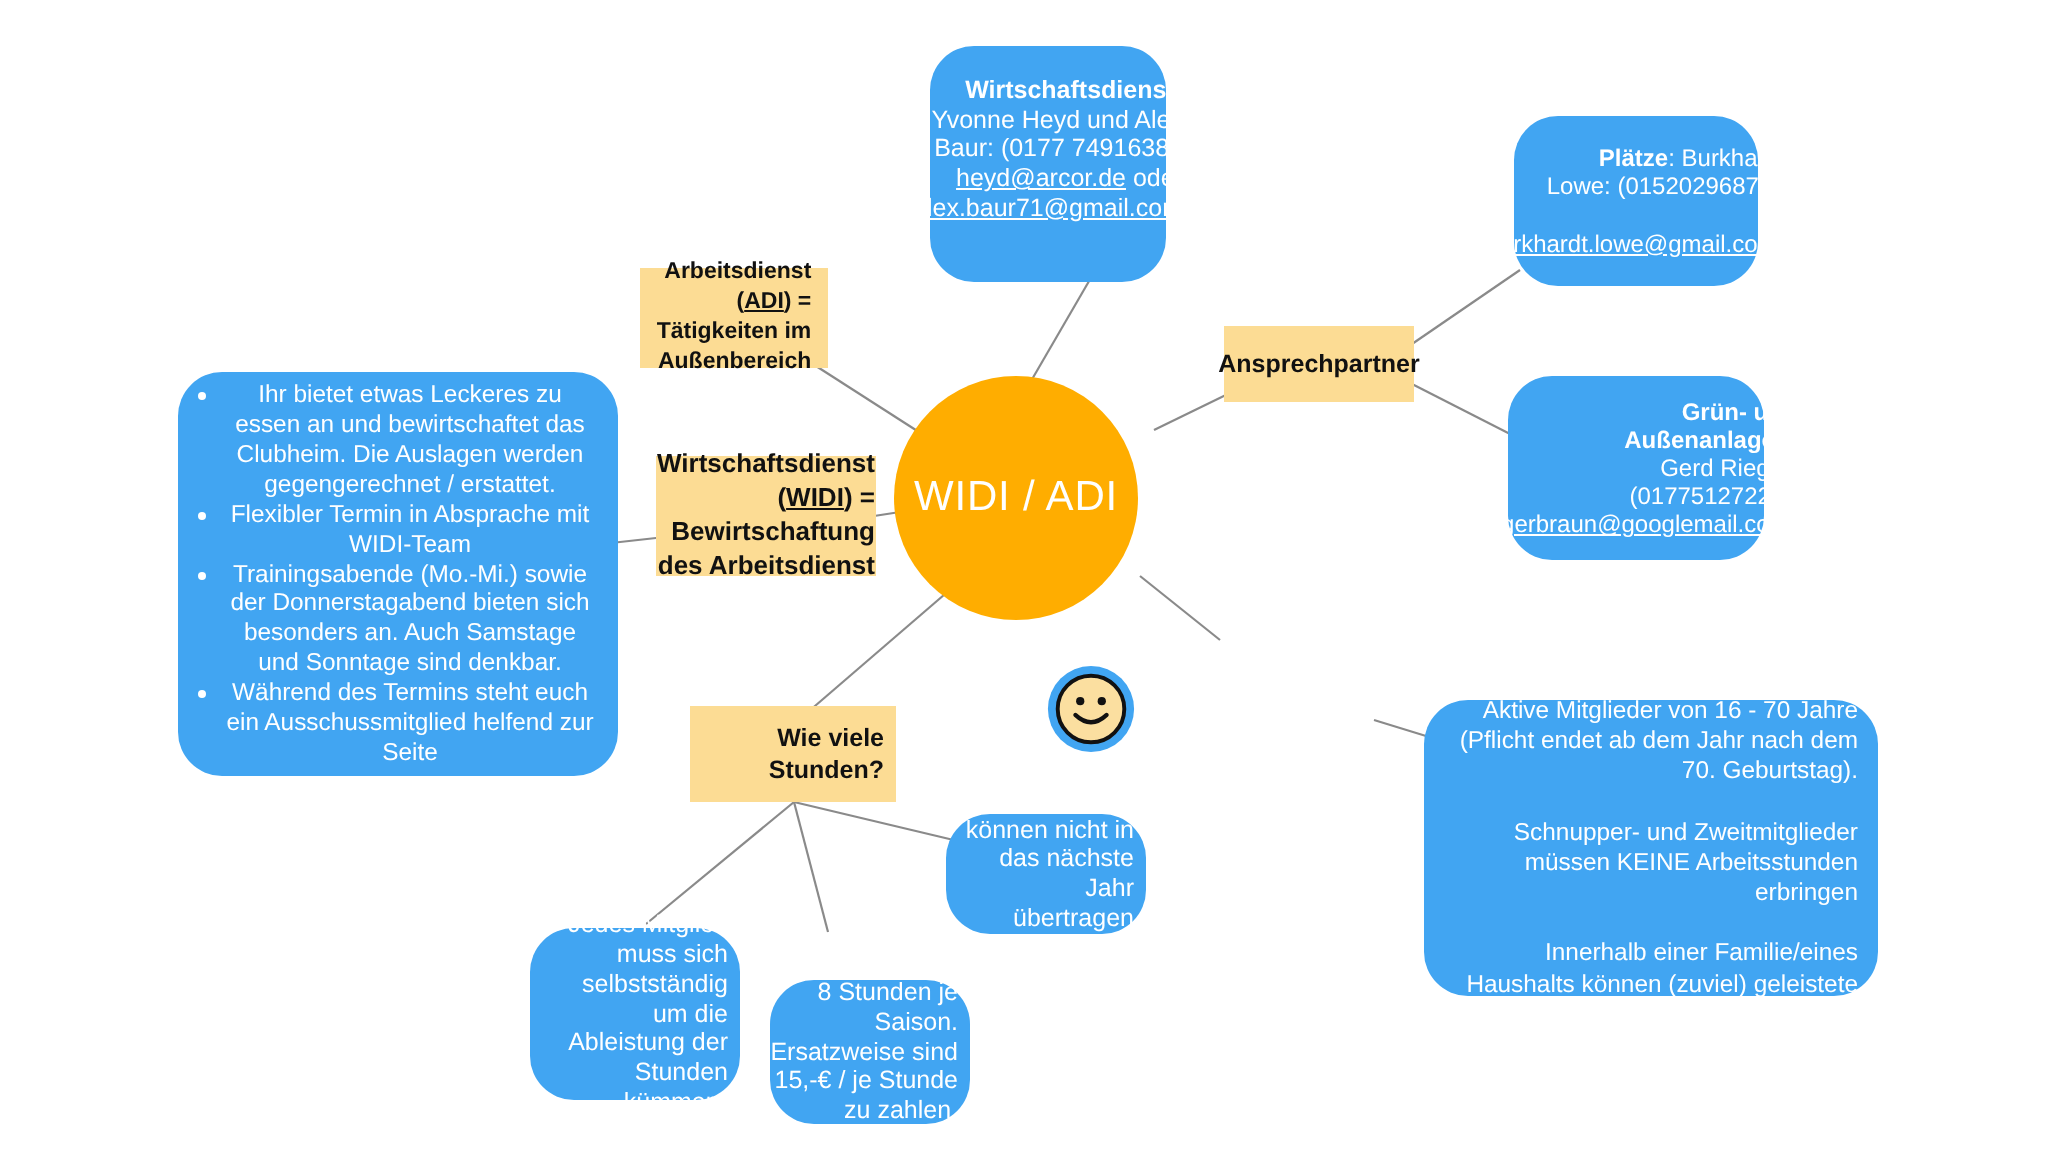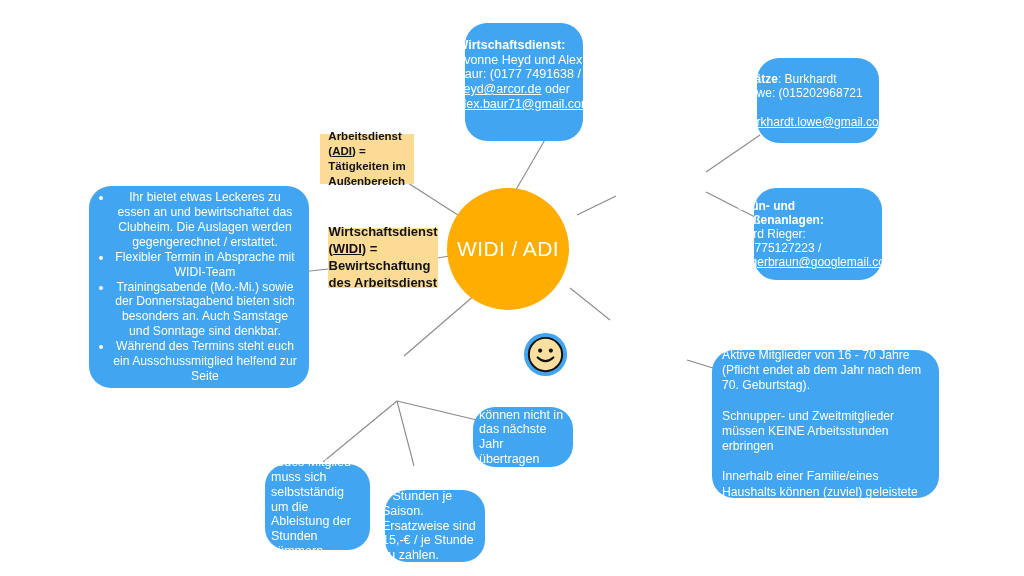--- a/index.html
+++ b/index.html
@@ -7,21 +7,21 @@
     width:1024px;height:576px;
     background:#ffffff;
     font-family:"Liberation Sans","DejaVu Sans",sans-serif;
     overflow:hidden;
     position:relative;
   }
   #canvas{position:absolute;left:0;top:0;width:1024px;height:576px;}
   svg#edges{position:absolute;left:0;top:0;width:1024px;height:576px;pointer-events:none;}
 
   .node{position:absolute;box-sizing:border-box;display:flex;align-items:center;
-        justify-content:center;text-align:left;}
+        justify-content:center;text-align:right;}
 
   
   .blue{
     background:#41A5F2;
     color:#ffffff;
     border-radius:22px;
     padding:8px 6px;
     line-height:1.18;
     font-size:12.5px;
   }
@@ -120,20 +120,23 @@
   <div class="node blue" style="left:754px;top:188px;width:128px;height:92px;font-size:12px;">
     <div>
       <b>Grün- und</b><br>
       <b>Außenanlagen:</b><br>
       <span>Gerd Rieger:</span><br>
       <span>(01775127223 /</span><br>
       <span class="u">riegerbraun@googlemail.com</span><span>)</span>
     </div>
   </div>
 
+  <div class="node orange" style="left:612px;top:163px;width:95px;height:38px;">
+    <span>Ansprechpartner</span>
+  </div>
 
 
   <div class="node orange" style="left:320px;top:134px;width:94px;height:50px;font-size:11.5px;">
     <div>
       <span>Arbeitsdienst</span><br>
       <span>(<u>ADI</u><span>) =</span></span><br>
       <span>Tätigkeiten im</span><br>
       <span>Außenbereich</span>
     </div>
   </div>
@@ -157,20 +160,23 @@
   </div>
 
   <div class="node blue para" style="left:712px;top:350px;width:227px;height:148px;padding:12px 10px;">
     <div>
       <p>Aktive Mitglieder von 16  -  70 Jahre (Pflicht endet ab dem Jahr nach dem 70. Geburtstag).</p>
       <p>Schnupper- und Zweitmitglieder müssen KEINE Arbeitsstunden erbringen</p>
       <p>Innerhalb einer Familie/eines Haushalts können (zuviel) geleistete Arbeitsstunden übertragen werden.</p>
     </div>
   </div>
 
+  <div class="node orange" style="left:345px;top:353px;width:103px;height:48px;">
+    <span>Wie viele Stunden?</span>
+  </div>
 
   <div class="node blue" style="left:473px;top:407px;width:100px;height:60px;">
     <span>Mehrstunden können nicht in das nächste Jahr übertragen werden</span>
   </div>
 
   <div class="node blue" style="left:265px;top:464px;width:105px;height:86px;">
     <span>Jedes Mitglied muss sich selbstständig um die Ableistung der Stunden kümmern</span>
   </div>
 
   <div class="node blue" style="left:385px;top:490px;width:100px;height:72px;">

